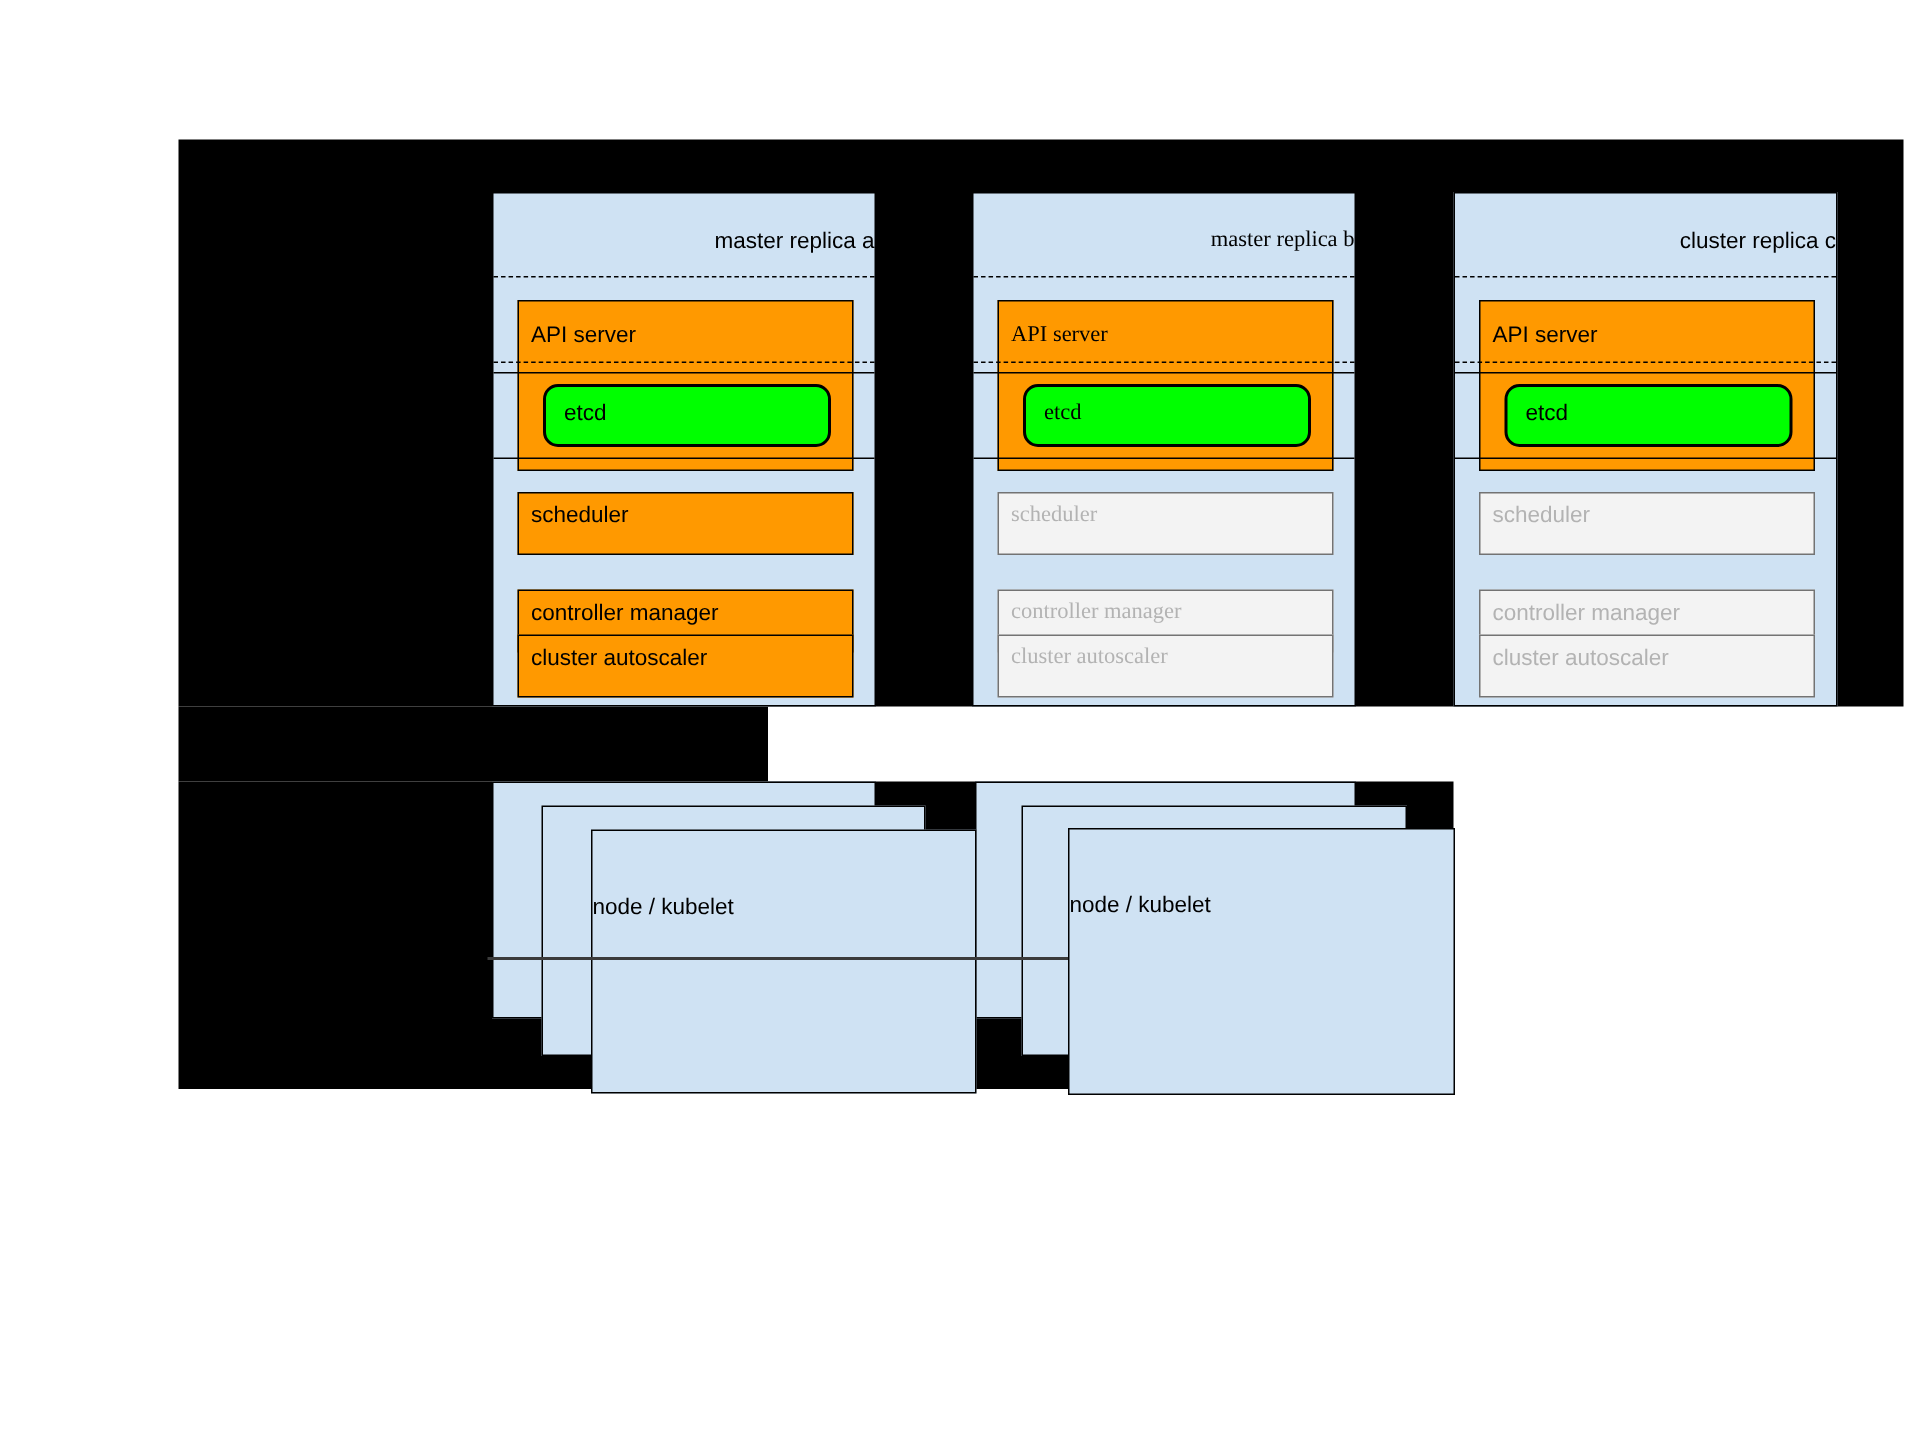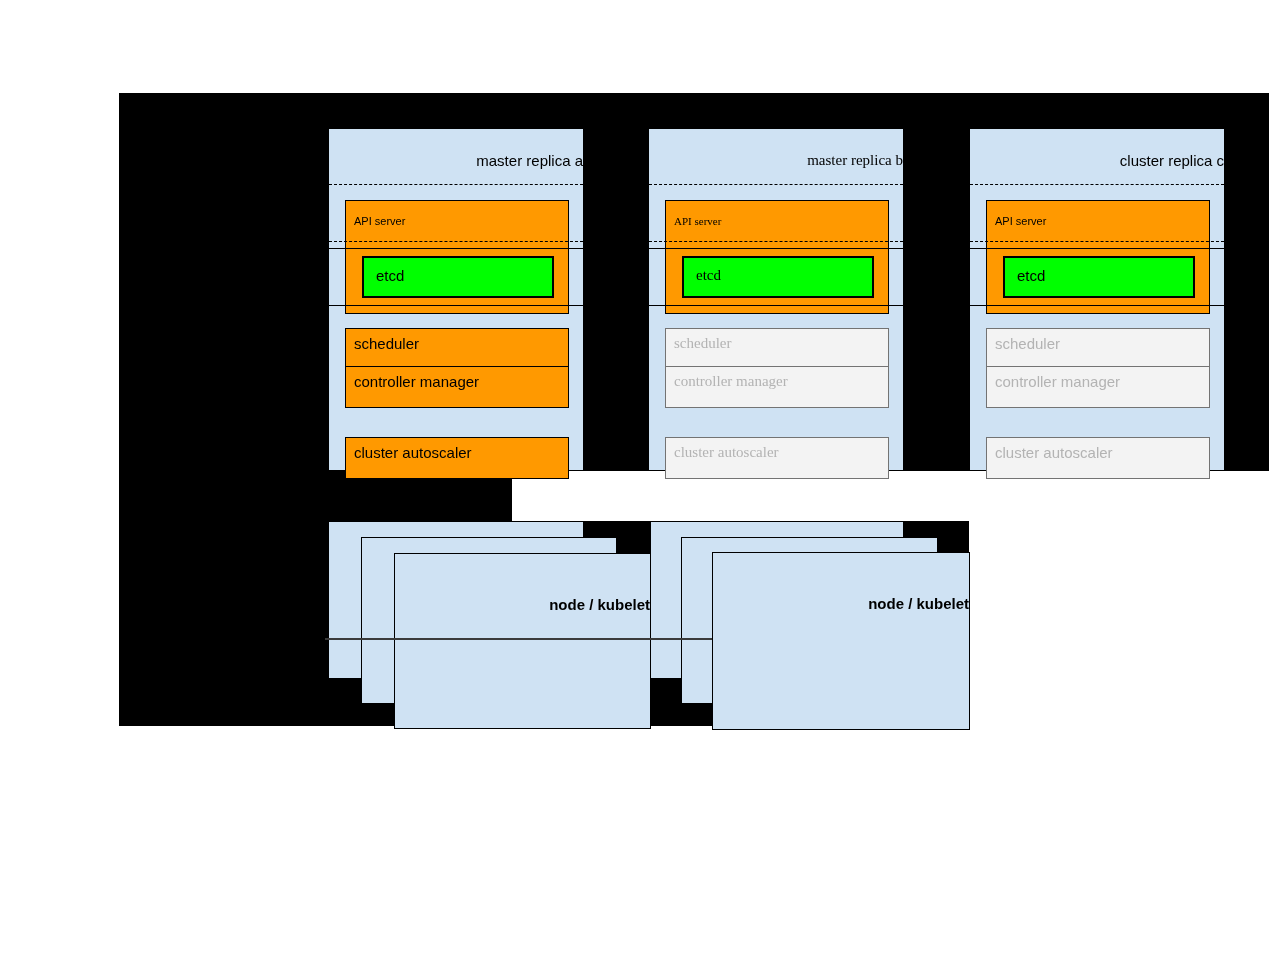--- a/index.html
+++ b/index.html
@@ -7,31 +7,31 @@
     position:relative;width:1280px;height:960px;background:#ffffff;overflow:hidden;
     font-family:"Liberation Sans", sans-serif;color:#000;
   }
   .bg{position:absolute;background:#000000;}
   
   .master{position:absolute;top:128px;width:256px;height:343px;background:#cfe2f3;border:1px solid #000;box-sizing:border-box;}
   .mr-title{position:absolute;top:23px;left:0;width:100%;text-align:right;font-size:15px;}
   .dashline{position:absolute;left:0;width:100%;border-top:1px dashed #000;z-index:4;}
   .solidline{position:absolute;left:0;width:100%;border-top:1px solid #000;z-index:4;}
   .api-box{position:absolute;left:16px;top:71px;width:224px;height:114px;background:#ff9900;border:1px solid #000;box-sizing:border-box;z-index:2;}
-  .api-label{margin:14px 17px 0 8px;font-size:11px;}
-  .etcd-box{position:absolute;left:33px;top:127px;width:192px;height:42px;background:#00ff00;border:2px solid #000;border-radius:0;box-sizing:border-box;z-index:5;}
+  .api-label{margin:14px 17px 0 8px;font-size:15px;}
+  .etcd-box{position:absolute;left:33px;top:127px;width:192px;height:42px;background:#00ff00;border:2px solid #000;border-radius:10px;box-sizing:border-box;z-index:5;}
   .etcd-label{margin:9px 0 0 12px;font-size:15px;}
   .comp{position:absolute;left:16px;width:224px;height:42px;box-sizing:border-box;font-size:15px;line-height:29px;}
   .comp .lbl{padding-left:8px;}
   .comp.active{background:#ff9900;border:1px solid #000;color:#000;}
   .comp.inactive{background:#f3f3f3;border:1px solid #737373;color:#b3b3b3;}
-  .c1{top:199px}.c2{top:237px}.c3{top:308px}
+  .c1{top:199px}.c2{top:264px}.c3{top:294px}
   
   .nodebox{position:absolute;background:#cfe2f3;border:1px solid #000;box-sizing:border-box;}
-  .node-label{margin-top:42px;width:100%;text-align:right;font-size:15px;font-weight:bold;}
+  .node-label{margin-top:42px;width:100%;text-align:left;font-size:15px;}
   .netline{position:absolute;left:325px;top:638px;width:393px;height:2px;background:#3b3b3b;z-index:5;}
 </style>
 </head>
 <body>
 
 <div id="canvas">
 
   <div class="bg" style="left:119px;top:93px;width:1150px;height:378px;"></div>
   <div class="bg" style="left:119px;top:471px;width:393px;height:50px;"></div>
   <div class="bg" style="left:119px;top:521px;width:850px;height:205px;"></div>

